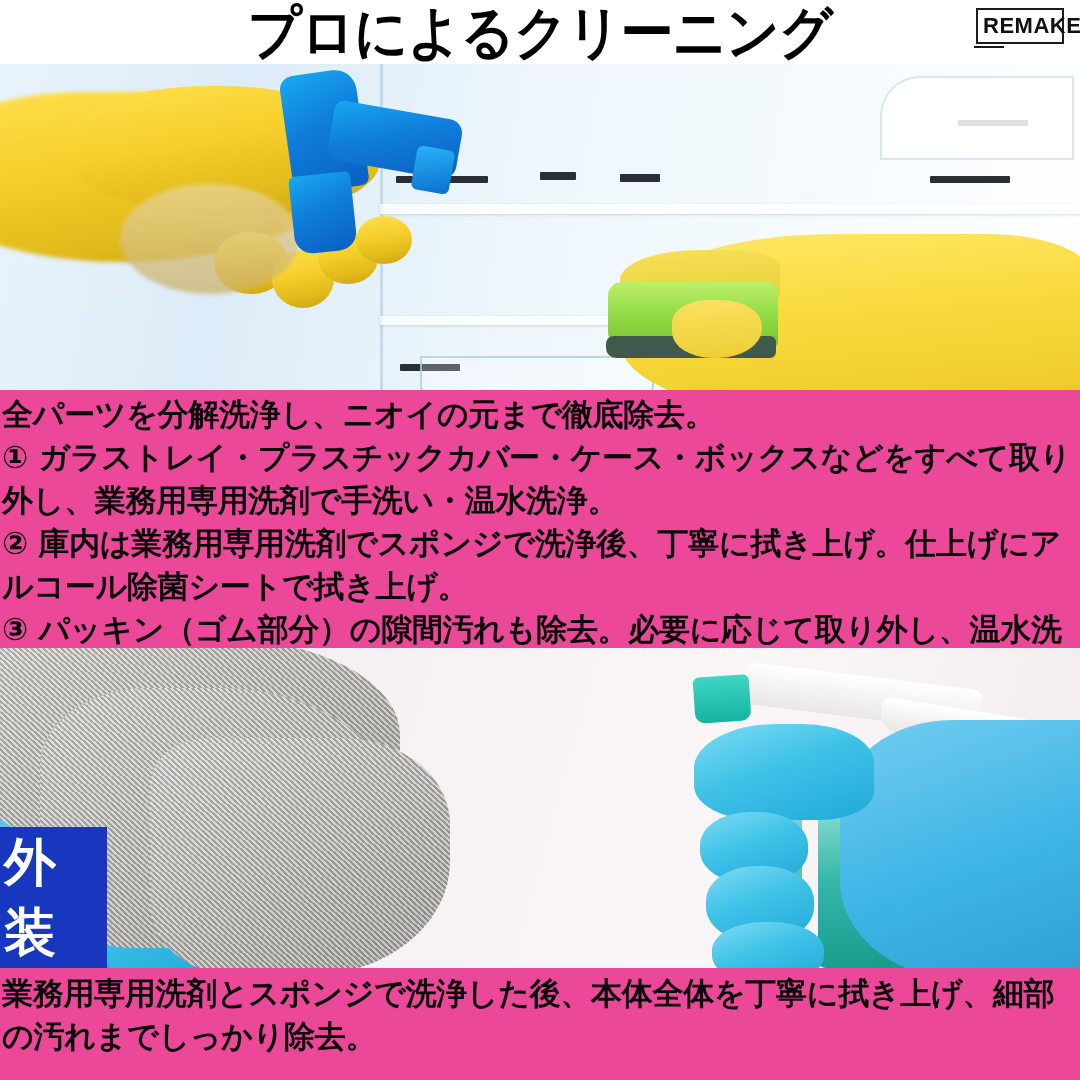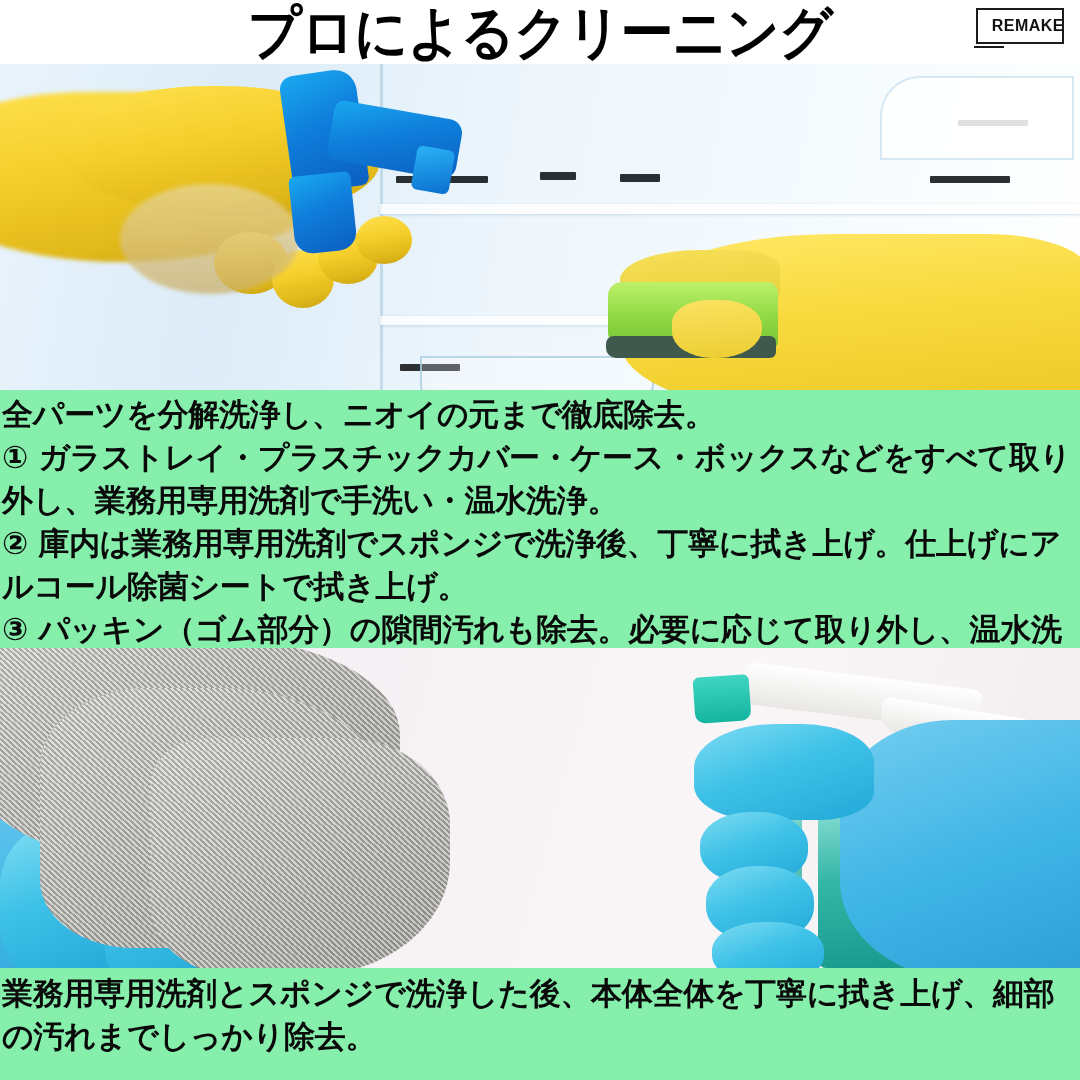--- a/index.html
+++ b/index.html
@@ -3,21 +3,21 @@
 <meta charset="utf-8">
 <style>
   html,body{margin:0;padding:0;}
   body{
     width:1080px;height:1080px;
     background:#ffffff;
     font-family:"Liberation Sans","DejaVu Sans",sans-serif;
     overflow:hidden;
     position:relative;
   }
-  .page{width:1080px;height:1080px;position:relative;background:#86efac;}
+  .page{width:1080px;height:1080px;position:relative;background:#ec4899;}
 
   
   .header{
     position:absolute;left:0;top:0;width:1080px;height:64px;
     background:#ffffff;
   }
   .header-title{
     position:absolute;left:0;top:-2px;width:1080px;
     text-align:center;
     font-size:53px;
@@ -32,23 +32,23 @@
   .logo{
     position:absolute;right:6px;top:6px;
     width:100px;height:50px;
   }
   .logo-box{
     position:absolute;left:2px;top:2px;width:88px;height:36px;
     border:2px solid #1b1b1b;
     box-sizing:border-box;
   }
   .logo-text{
-    position:absolute;left:2px;top:2px;width:88px;height:36px;
-    line-height:36px;text-align:right;
-    font-size:16px;font-weight:700;letter-spacing:0.5px;color:#111;
+    position:absolute;left:9px;top:2px;width:88px;height:36px;
+    line-height:36px;text-align:left;
+    font-size:22px;font-weight:700;letter-spacing:0.5px;color:#111;
     font-family:"Liberation Sans",sans-serif;
   }
   .logo-sub{
     position:absolute;left:26px;top:38px;width:72px;height:12px;
     font-size:9px;color:#222;letter-spacing:0.5px;
     font-family:"DejaVu Sans",sans-serif;
     white-space:nowrap;
     margin-top:20px;
   }
   .logo-rule{
@@ -234,18 +234,19 @@
     <div class="spray-body" style="left:818px;top:168px;width:116px;height:152px;border-radius:4px 4px 8px 8px;"></div>
     <div class="spray-body" style="left:742px;top:142px;width:60px;height:180px;border-radius:6px;opacity:0.8;"></div>
 
     <div class="blue-glove deep" style="left:840px;top:72px;width:330px;height:260px;border-radius:34% 28% 26% 38%;"></div>
     <div class="blue-glove" style="left:694px;top:76px;width:180px;height:96px;border-radius:46% 40% 30% 36%;"></div>
     <div class="blue-glove" style="left:700px;top:164px;width:108px;height:72px;border-radius:46%;"></div>
     <div class="blue-glove" style="left:706px;top:218px;width:108px;height:76px;border-radius:46%;"></div>
     <div class="blue-glove" style="left:712px;top:274px;width:112px;height:62px;border-radius:46%;"></div>
   </div>
 
+  <div class="badge" id="badge-exterior">外装</div>
 
   <div class="textblock" id="text-exterior">
     <p>業務用専用洗剤とスポンジで洗浄した後、本体全体を丁寧に拭き上げ、細部の汚れまでしっかり除去。</p>
   </div>
 
 </div>
 
 </body></html>

